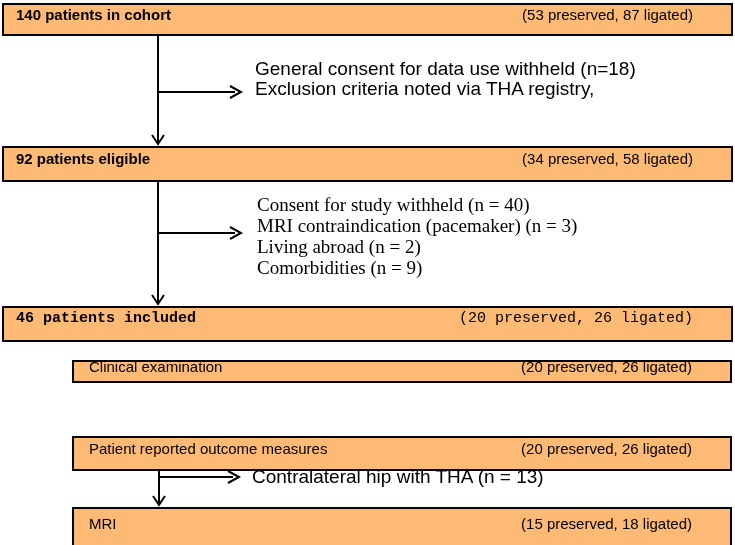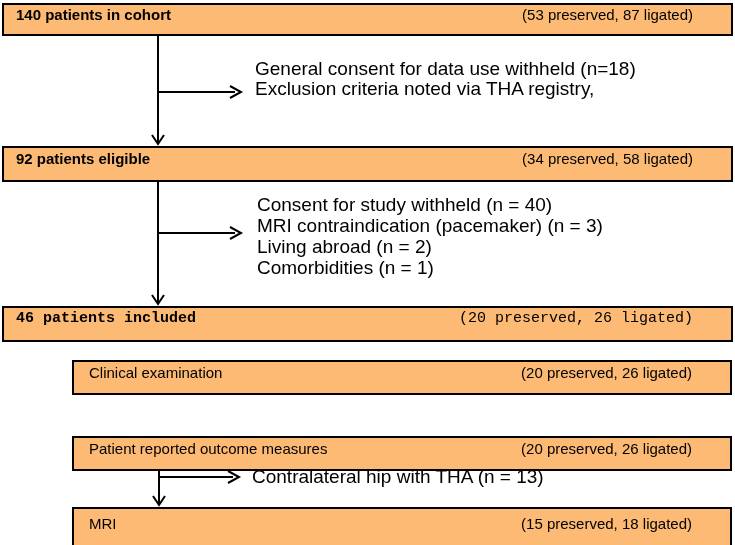--- a/index.html
+++ b/index.html
@@ -37,32 +37,32 @@
   }
   .box-count {
     font-weight: normal;
     text-align: right;
   }
   
   #box-cohort   { left: 2px;  top: 3px;   width: 731px; height: 33px; }
   #box-eligible { left: 2px;  top: 146px; width: 731px; height: 36px; }
   #box-included { left: 2px;  top: 306px; width: 731px; height: 36px; font-family: Liberation Mono, monospace; }
   
-  #box-clinical { left: 72px; top: 360px; width: 660px; height: 35px; }
+  #box-clinical { left: 72px; top: 360px; width: 660px; height: 23px; }
   #box-proms    { left: 72px; top: 436px; width: 660px; height: 35px; }
   #box-mri      { left: 72px; top: 507px; width: 660px; height: 44px; }
 
   .exclusion-text {
     position: absolute;
     font-size: 19px;
     line-height: 20px;
     white-space: nowrap;
   }
   #exclusion-1 { left: 255px; top: 59px; }
-  #exclusion-2 { left: 257px; top: 194px; line-height: 21px; }
+  #exclusion-2 { left: 257px; top: 194px; line-height: 21px; font-family: Liberation Serif, serif; }
   #exclusion-3 { left: 252px; top: 467px; }
 
   #connector-layer {
     position: absolute;
     left: 0;
     top: 0;
     pointer-events: none;
   }
   #connector-layer path,
   #connector-layer polyline {
@@ -129,20 +129,20 @@
 
   <div class="exclusion-text" id="exclusion-1">
     <div>General consent for data use withheld (n=18)</div>
     <div>Exclusion criteria noted via THA registry,</div>
   </div>
 
   <div class="exclusion-text" id="exclusion-2">
     <div>Consent for study withheld (n = 40)</div>
     <div>MRI contraindication (pacemaker) (n = 3)</div>
     <div>Living abroad (n = 2)</div>
-    <div>Comorbidities (n = 1)</div>
+    <div>Comorbidities (n = 9)</div>
   </div>
 
   <div class="exclusion-text" id="exclusion-3">
     <div>Contralateral hip with THA (n = 13)</div>
   </div>
 
 </div>
 
 </body></html>

